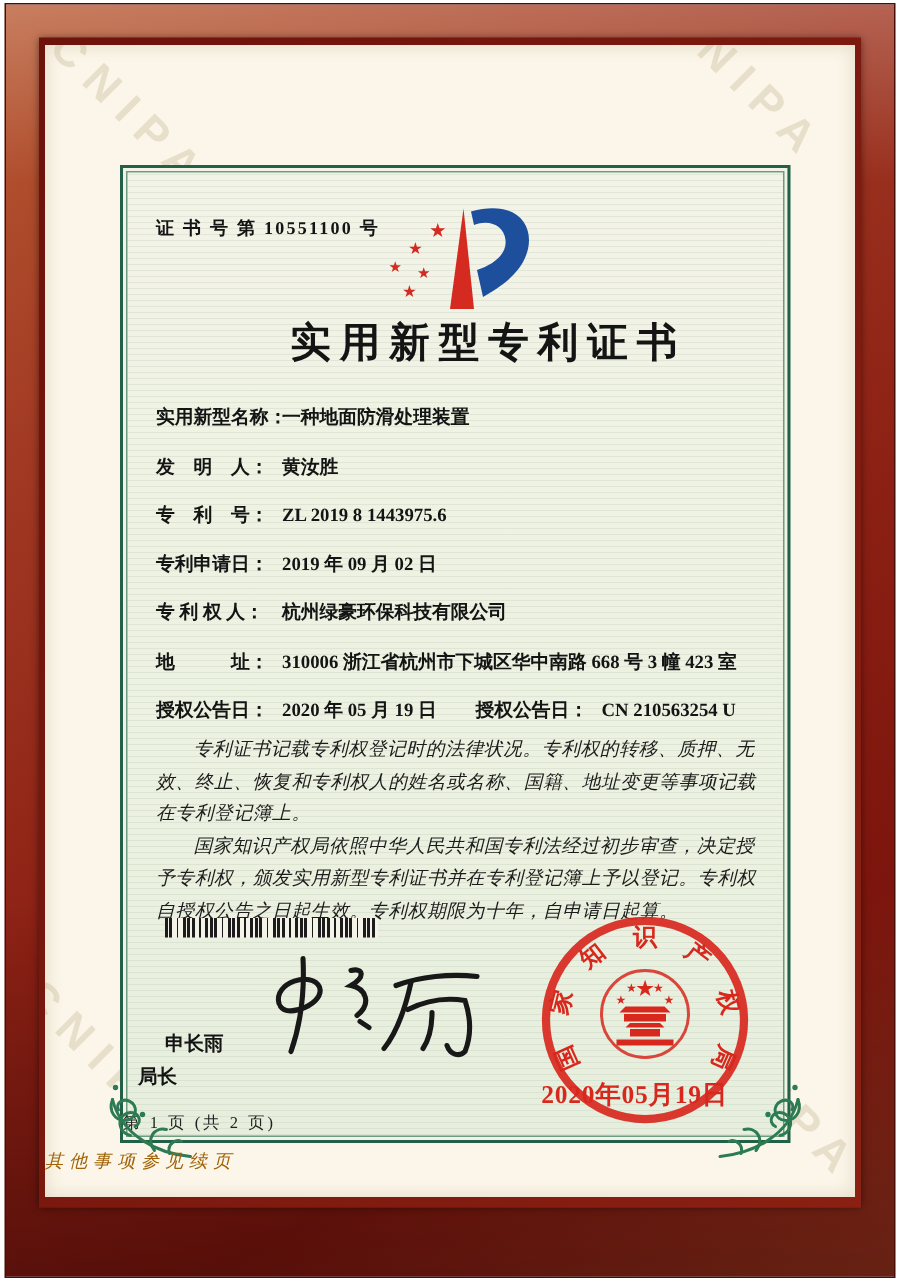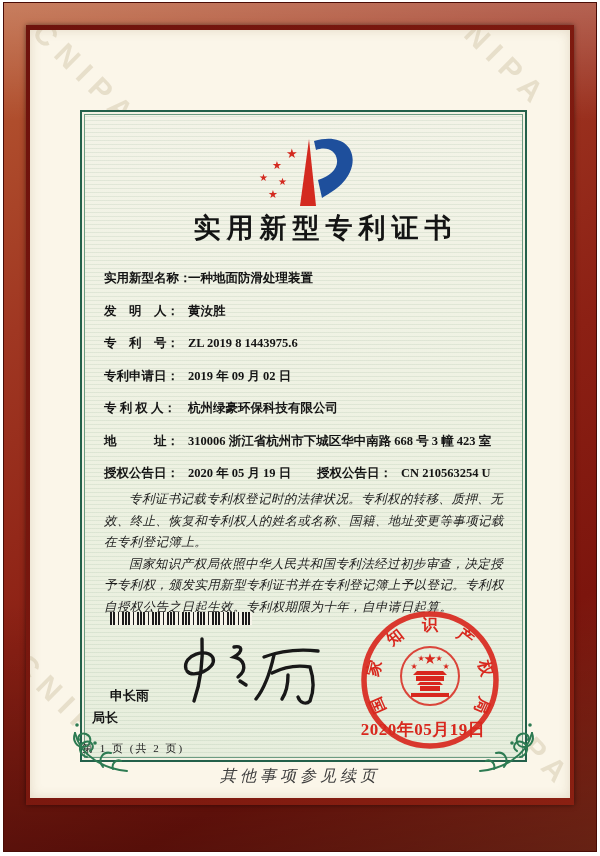--- a/index.html
+++ b/index.html
@@ -59,41 +59,42 @@
   .seal-date{position:absolute;left:0px;top:110px;width:130px;text-align:center;
              font-size:17px;font-weight:bold;color:#d8281e;white-space:nowrap;letter-spacing:.5px;}
 
   .page-footer{position:absolute;left:0;right:0;top:629px;text-align:left;
                font-size:11px;letter-spacing:2px;color:#222;}
 
   .fl{position:absolute;width:64px;height:64px;}
   .fl-bl{left:-15px;bottom:-15px;}
   .fl-br{right:-15px;bottom:-15px;transform:scaleX(-1);}
 
-  .continuation{position:absolute;left:0;right:0;top:736px;text-align:center;
-                font-size:16px;font-style:italic;letter-spacing:4px;color:#404040;}
+  .continuation{position:absolute;left:0;right:0;top:736px;
+                font-size:12px;font-style:italic;letter-spacing:4px;color:#a16207;}
 </style>
 </head>
 <body>
 
 <div class="photo">
 
   <div class="frame"></div>
 
   <div class="paper">
 
     <div class="wm" style="left:-12px;top:28px">CNIPA</div>
     <div class="wm" style="left:398px;top:8px">CNIPA</div>
     <div class="wm" style="left:296px;top:212px">CNIPA</div>
     <div class="wm" style="left:118px;top:436px">CNIPA</div>
     <div class="wm" style="left:-30px;top:660px">CNIPA</div>
     <div class="wm" style="left:422px;top:688px">CNIPA</div>
 
     <div class="inner-cert">
 
+      <div class="cert-no">证 书 号 第 10551100 号</div>
 
       <svg class="logo" viewBox="0 0 110 74">
         <path d="M64,5 C92,-3 106,12 102,30 C98,47 82,56 72,62 L68,44 C80,40 88,33 87,24 C86,14 76,10 66,14 Z" fill="#1e4f9c"></path>
         <path d="M59,3 L50,70 L66,70 Z" fill="#d42a20"></path>
         <g fill="#d42a20" font-family="DejaVu Sans,sans-serif">
           <text x="36" y="22" font-size="13">★</text>
           <text x="22" y="33" font-size="11">★</text>
           <text x="9" y="45" font-size="10">★</text>
           <text x="28" y="49" font-size="10">★</text>
           <text x="18" y="62" font-size="11">★</text>

